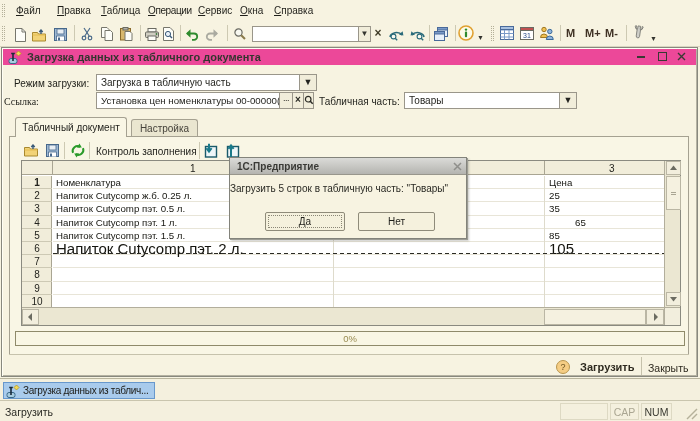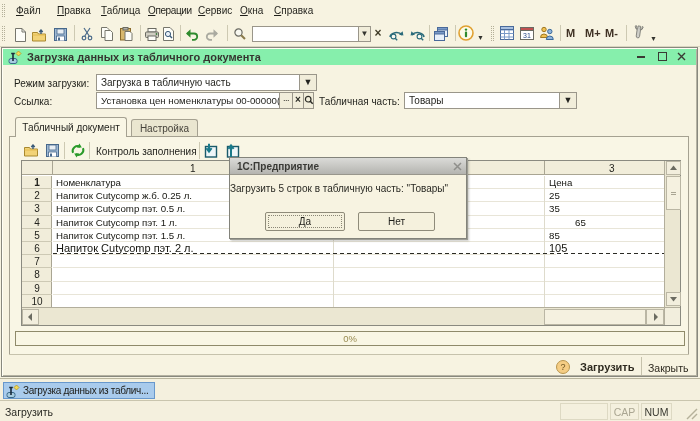--- a/index.html
+++ b/index.html
@@ -178,21 +178,21 @@
         <g transform="rotate(8 6 7)">
           <path d="M3.6 1 v3.2 h1.6 v-3.2 h2.6 v3.2 h1.6 v-3.2 h.4 a.6.6 0 0 1 .6.9 a3.3 3.3 0 0 1 -2.2 2.6 l0 6.6 a1.7 1.7 0 0 1 -3.4 0 l0 -6.6 a3.3 3.3 0 0 1 -2.2 -2.6 a.6.6 0 0 1 .6 -.9 z" fill="#cfcfc9" stroke="#80807a" stroke-width=".9"></path>
         </g>
       </svg>
     </div>
   </div>
 <div class="abs" style="left:0;top:46px;width:700px;height:1px;background:#d9d5c0;"></div>
 
 <div class="abs" style="left:1px;top:47px;width:697px;height:330px;background:#f7f3e1;border:1px solid #88887e;box-shadow:inset 1px 1px 0 #fffef4, inset -1px -1px 0 #b5b2a2;"></div>
 
-<div class="abs" style="left:3px;top:49px;width:693px;height:16px;background:#86efac;">
+<div class="abs" style="left:3px;top:49px;width:693px;height:16px;background:#ec4899;">
   <div class="abs" style="left:5px;top:1px;width:14px;height:14px;" id="winicon">
       <svg width="14" height="14" viewBox="0 0 14 14">
         <path d="M10.5 1 l2.5 2.5 -2.5 2.5 -2.5 -2.5 z" fill="#f2d958" stroke="#b89820" stroke-width=".8"></path>
         <rect x="1" y="8.5" width="8" height="5" rx="2" fill="#a8cce0" stroke="#3a6a8a"></rect>
         <path d="M5 11 V3.5 M3.2 3.5 h3.6" stroke="#1a2a3a" stroke-width="1.6" fill="none"></path>
       </svg>
     </div>
   <div class="abs" style="left:24px;top:2px;font-weight:bold;font-size:11px;color:#353530;">Загрузка данных из табличного документа</div>
   <div class="abs" style="left:634px;top:7px;width:8px;height:2px;background:#3a3a34;"></div>
   <div class="abs" style="left:655px;top:3px;width:9px;height:9px;border:1px solid #3a3a34;"></div>
@@ -200,21 +200,21 @@
       <path d="M1 1 L8 8 M8 1 L1 8" stroke="#3a3a34" stroke-width="1.4"></path>
     </svg>
 </div>
 
 <div class="abs" style="left:14px;top:78px;">Режим загрузки:</div>
 <div class="abs" style="left:96px;top:74px;width:221px;height:17px;background:#fff;border:1px solid #9a968a;">
   <div class="abs" style="left:4px;top:2px;">Загрузка в табличную часть</div>
   <div class="cbtn" style="left:202px;top:0;width:17px;height:15px;font-size:9px;color:#22221e;line-height:15px;">▼</div>
 </div>
 
-<div class="abs" style="left:14px;top:96px;">Ссылка:</div>
+<div class="abs" style="left:4px;top:96px;font-family:Liberation Serif, serif;">Ссылка:</div>
 <div class="abs" style="left:96px;top:92px;width:218px;height:17px;background:#fff;border:1px solid #9a968a;">
   <div class="abs" style="left:4px;top:2px;white-space:nowrap;overflow:hidden;width:178px;font-size:9.7px;">Установка цен номенклатуры 00-00000(</div>
   <div class="cbtn" style="left:182px;top:0;width:13px;height:15px;line-height:10px;font-size:9px;letter-spacing:-0.5px;color:#22221e;">...</div>
   <div class="cbtn" style="left:195px;top:0;width:11px;height:15px;line-height:14px;font-weight:bold;color:#2a2a24;">×</div>
   <div class="cbtn" style="left:206px;top:0;width:10px;height:15px;">
       <svg width="10" height="13" viewBox="0 0 10 13" style="margin:1px auto 0;">
         <circle cx="4.2" cy="5.2" r="2.8" fill="none" stroke="#2a2a24" stroke-width="1.2"></circle>
         <line x1="6.3" y1="7.3" x2="8.7" y2="9.7" stroke="#2a2a24" stroke-width="1.5"></line>
       </svg>
     </div>
@@ -309,21 +309,21 @@
     <div class="abs" style="left:496px;top:0;line-height:14px;color:#15150f;">35</div>
   </div>
       <div class="abs" style="left:0;top:40px;width:611px;height:13px;border-bottom:1px solid #e8e5d8;font-size:9.7px;">
     <div class="abs" style="left:3px;top:0;line-height:13px;color:#15150f;">Напиток Cutycomp пэт. 1 л.</div>
     <div class="abs" style="left:522px;top:0;line-height:13px;color:#15150f;">65</div>
   </div>
       <div class="abs" style="left:0;top:53px;width:611px;height:13px;border-bottom:1px solid #e8e5d8;font-size:9.7px;">
     <div class="abs" style="left:3px;top:0;line-height:13px;color:#15150f;">Напиток Cutycomp пэт. 1.5 л.</div>
     <div class="abs" style="left:496px;top:0;line-height:13px;color:#15150f;">85</div>
   </div>
-      <div class="abs" style="left:0;top:66px;width:503px;height:13px;border-bottom:1px solid #e8e5d8;font-size:11px;">
+      <div class="abs" style="left:0;top:66px;width:611px;height:13px;border-bottom:1px solid #e8e5d8;font-size:15px;">
     <div class="abs" style="left:3px;top:0;line-height:13px;color:#15150f;">Напиток Cutycomp пэт. 2 л.</div>
     <div class="abs" style="left:496px;top:0;line-height:13px;color:#15150f;">105</div>
   </div>
       <div class="abs" style="left:0;top:79px;width:611px;height:13px;border-bottom:1px solid #e8e5d8;font-size:9.7px;">
     <div class="abs" style="left:3px;top:0;line-height:13px;color:#15150f;"></div>
     <div class="abs" style="left:496px;top:0;line-height:13px;color:#15150f;"></div>
   </div>
       <div class="abs" style="left:0;top:92px;width:611px;height:14px;border-bottom:1px solid #e8e5d8;font-size:9.7px;">
     <div class="abs" style="left:3px;top:0;line-height:14px;color:#15150f;"></div>
     <div class="abs" style="left:496px;top:0;line-height:14px;color:#15150f;"></div>

